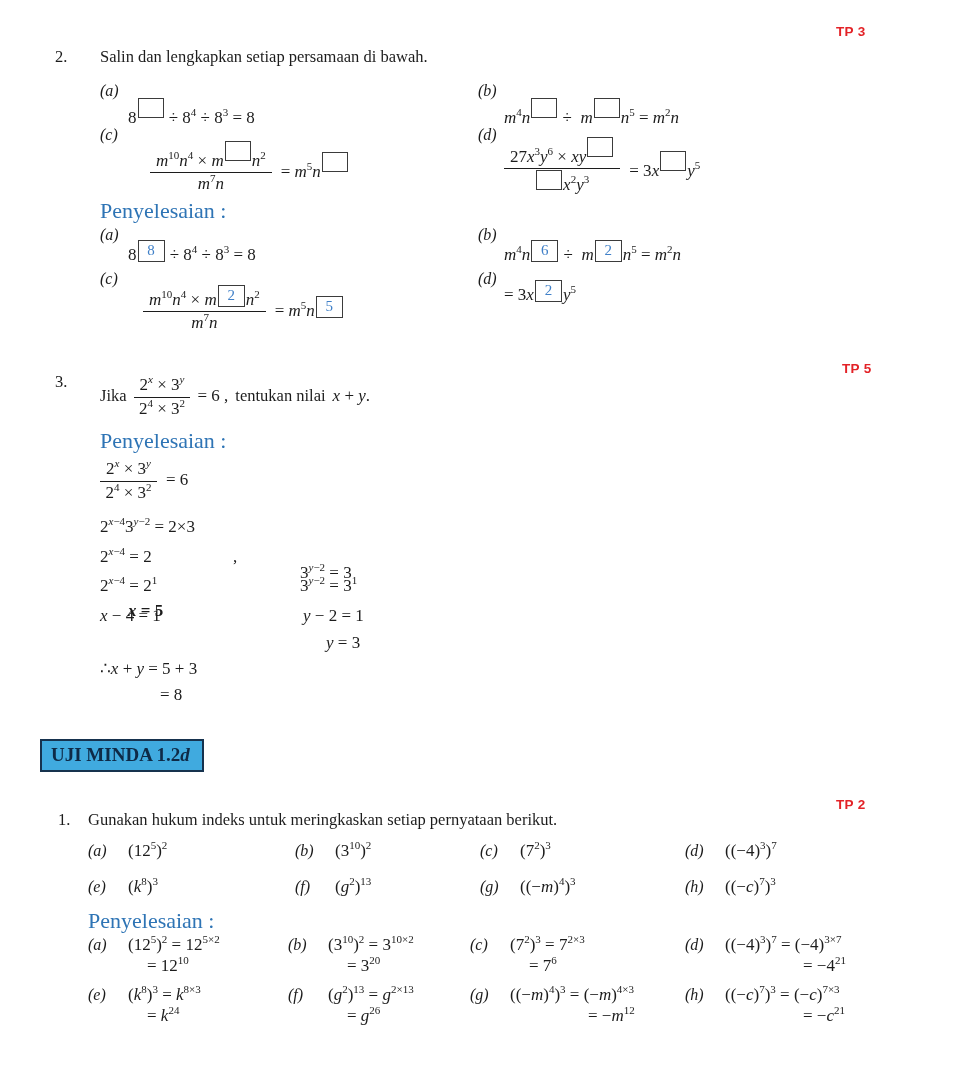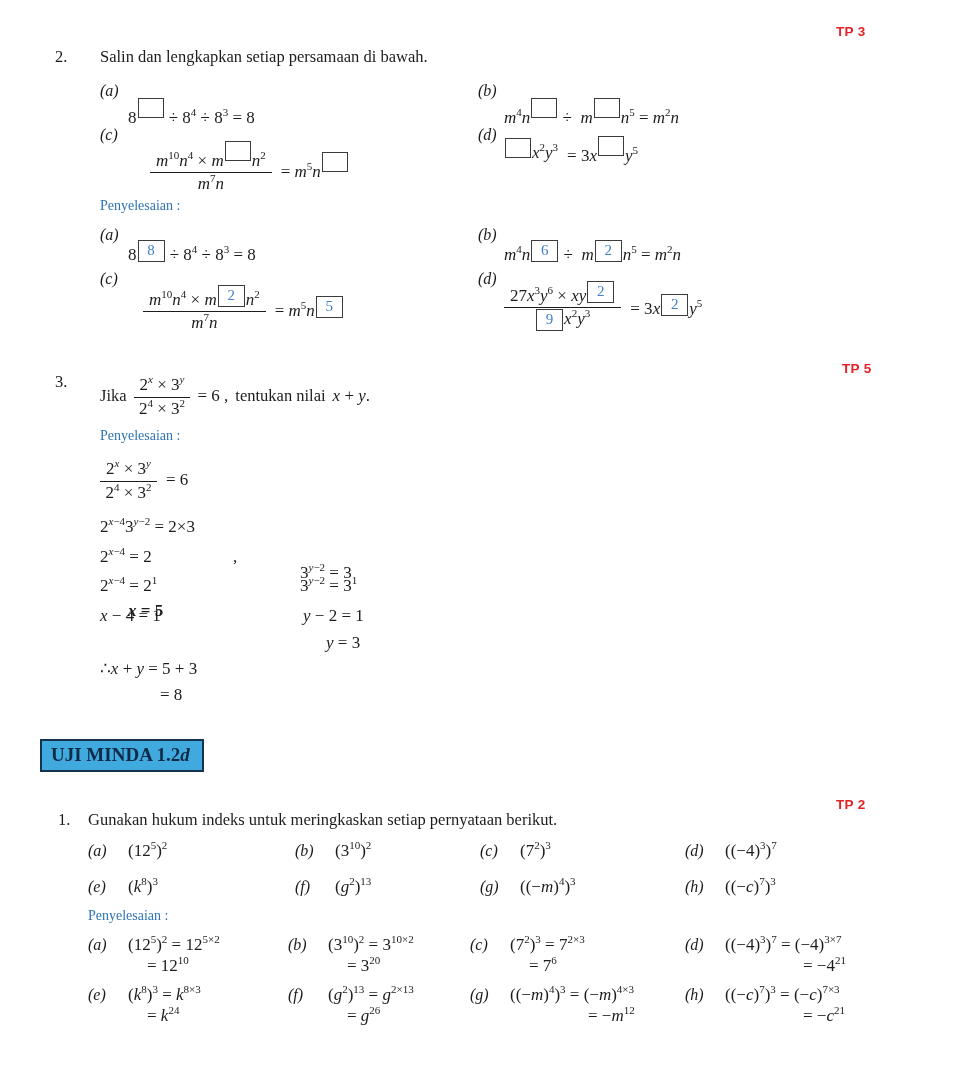--- a/index.html
+++ b/index.html
@@ -1,20 +1,20 @@
 <!DOCTYPE html>
 <html><head>
 <meta charset="utf-8">
 <style>
   html,body{margin:0;padding:0;background:#ffffff;}
   body{width:958px;height:1066px;position:relative;font-family:"Liberation Serif",serif;color:#1c1c1c;overflow:hidden;}
   .abs{position:absolute;}
   .tp{color:#e32227;font-family:"Liberation Sans",sans-serif;font-weight:bold;font-size:13.5px;letter-spacing:.3px;}
   .bodytext{font-size:16.5px;}
-  .blue{color:#2e74b5;font-size:14px;}
+  .blue{color:#2e74b5;font-size:22px;}
   .plabel{font-style:italic;font-size:16px;}
   .math{font-size:17px;white-space:pre;display:inline-block;line-height:1.15;}
   .math i{font-style:italic;}
   sup{font-size:11px;line-height:0;}
   .abox{display:inline-block;min-width:21px;height:20px;line-height:19px;border:1.6px solid #3b3b3b;background:#fff;text-align:center;color:#4080c8;font-style:normal;font-size:15px;padding:0 2px;margin:0 1px;vertical-align:baseline;}
   .abox.empty{min-width:20px;height:18px;}
   sup .abox{position:relative;top:2px;}
   .frac{display:inline-flex;flex-direction:column;align-items:center;text-align:center;vertical-align:middle;}
   .frac .num{border-bottom:1.5px solid #1c1c1c;padding:1px 6px 2px;}
   .frac .den{padding-top:1px;}
@@ -46,41 +46,40 @@
 <span class="abs math" style="left:504px;top:96px;"><i>m</i><sup>4</sup><i>n</i><sup><span class="abox empty"></span></sup> ÷  <i>m</i><sup><span class="abox empty"></span></sup><i>n</i><sup>5</sup> = <i>m</i><sup>2</sup><i>n</i></span>
 
 <span class="abs plabel" style="left:100px;top:126px;">(c)</span>
 <span class="abs eqrow" style="left:150px;top:138px;justify-content:center;">
   <span class="frac math"><span class="num"><i>m</i><sup>10</sup><i>n</i><sup>4</sup> × <i>m</i><sup><span class="abox empty"></span></sup><i>n</i><sup>2</sup></span><span class="den"><i>m</i><sup>7</sup><i>n</i></span></span>
   <span class="math">= <i>m</i><sup>5</sup><i>n</i><sup><span class="abox empty"></span></sup></span>
 </span>
 
 <span class="abs plabel" style="left:478px;top:126px;">(d)</span>
 <span class="abs eqrow" style="left:504px;top:134px;">
-  <span class="frac math"><span class="den"><span class="abox empty"></span><i>x</i><sup>2</sup><i>y</i><sup>3</sup></span></span>
+  <span class="frac math"><span class="num">27<i>x</i><sup>3</sup><i>y</i><sup>6</sup> × <i>x</i><i>y</i><sup><span class="abox empty"></span></sup></span><span class="den"><span class="abox empty"></span><i>x</i><sup>2</sup><i>y</i><sup>3</sup></span></span>
   <span class="math">= 3<i>x</i><sup><span class="abox empty"></span></sup><i>y</i><sup>5</sup></span>
 </span>
 
 <span class="abs blue" style="left:100px;top:198px;">Penyelesaian :</span>
 
 <span class="abs plabel" style="left:100px;top:226px;">(a)</span>
 <span class="abs math" style="left:128px;top:238px;">8<sup><span class="abox">8</span></sup> ÷ 8<sup>4</sup> ÷ 8<sup>3</sup> = 8</span>
 
 <span class="abs plabel" style="left:478px;top:226px;">(b)</span>
 <span class="abs math" style="left:504px;top:238px;"><i>m</i><sup>4</sup><i>n</i><sup><span class="abox">6</span></sup> ÷  <i>m</i><sup><span class="abox">2</span></sup><i>n</i><sup>5</sup> = <i>m</i><sup>2</sup><i>n</i></span>
 
 <span class="abs plabel" style="left:100px;top:270px;">(c)</span>
 <span class="abs eqrow" style="left:143px;top:282px;">
   <span class="frac math"><span class="num"><i>m</i><sup>10</sup><i>n</i><sup>4</sup> × <i>m</i><sup><span class="abox">2</span></sup><i>n</i><sup>2</sup></span><span class="den"><i>m</i><sup>7</sup><i>n</i></span></span>
   <span class="math">= <i>m</i><sup>5</sup><i>n</i><sup><span class="abox">5</span></sup></span>
 </span>
 
 <span class="abs plabel" style="left:478px;top:270px;">(d)</span>
 <span class="abs eqrow" style="left:504px;top:278px;">
-  <span class="frac math"><span class="num">27<i>x</i><sup>3</sup><i>y</i><sup>6</sup> × <i>x</i><i>y</i><sup><span class="abox">2</span></sup></span><span class="den"><span class="abox">9</span><i>x</i><sup>2</sup><i>y</i><sup>3</sup></span></span>
   <span class="math">= 3<i>x</i><sup><span class="abox">2</span></sup><i>y</i><sup>5</sup></span>
 </span>
 
 <span class="abs bodytext" style="left:55px;top:372px;">3.</span>
 <span class="abs introrow" style="left:100px;top:374px;">
   <span class="bodytext">Jika</span>
   <span class="frac math"><span class="num">2<sup><i>x</i></sup> × 3<sup><i>y</i></sup></span><span class="den">2<sup>4</sup> × 3<sup>2</sup></span></span>
   <span class="math">= 6 ,</span>
   <span class="bodytext">tentukan nilai</span>
   <span class="math"><i>x</i> + <i>y</i>.</span>

